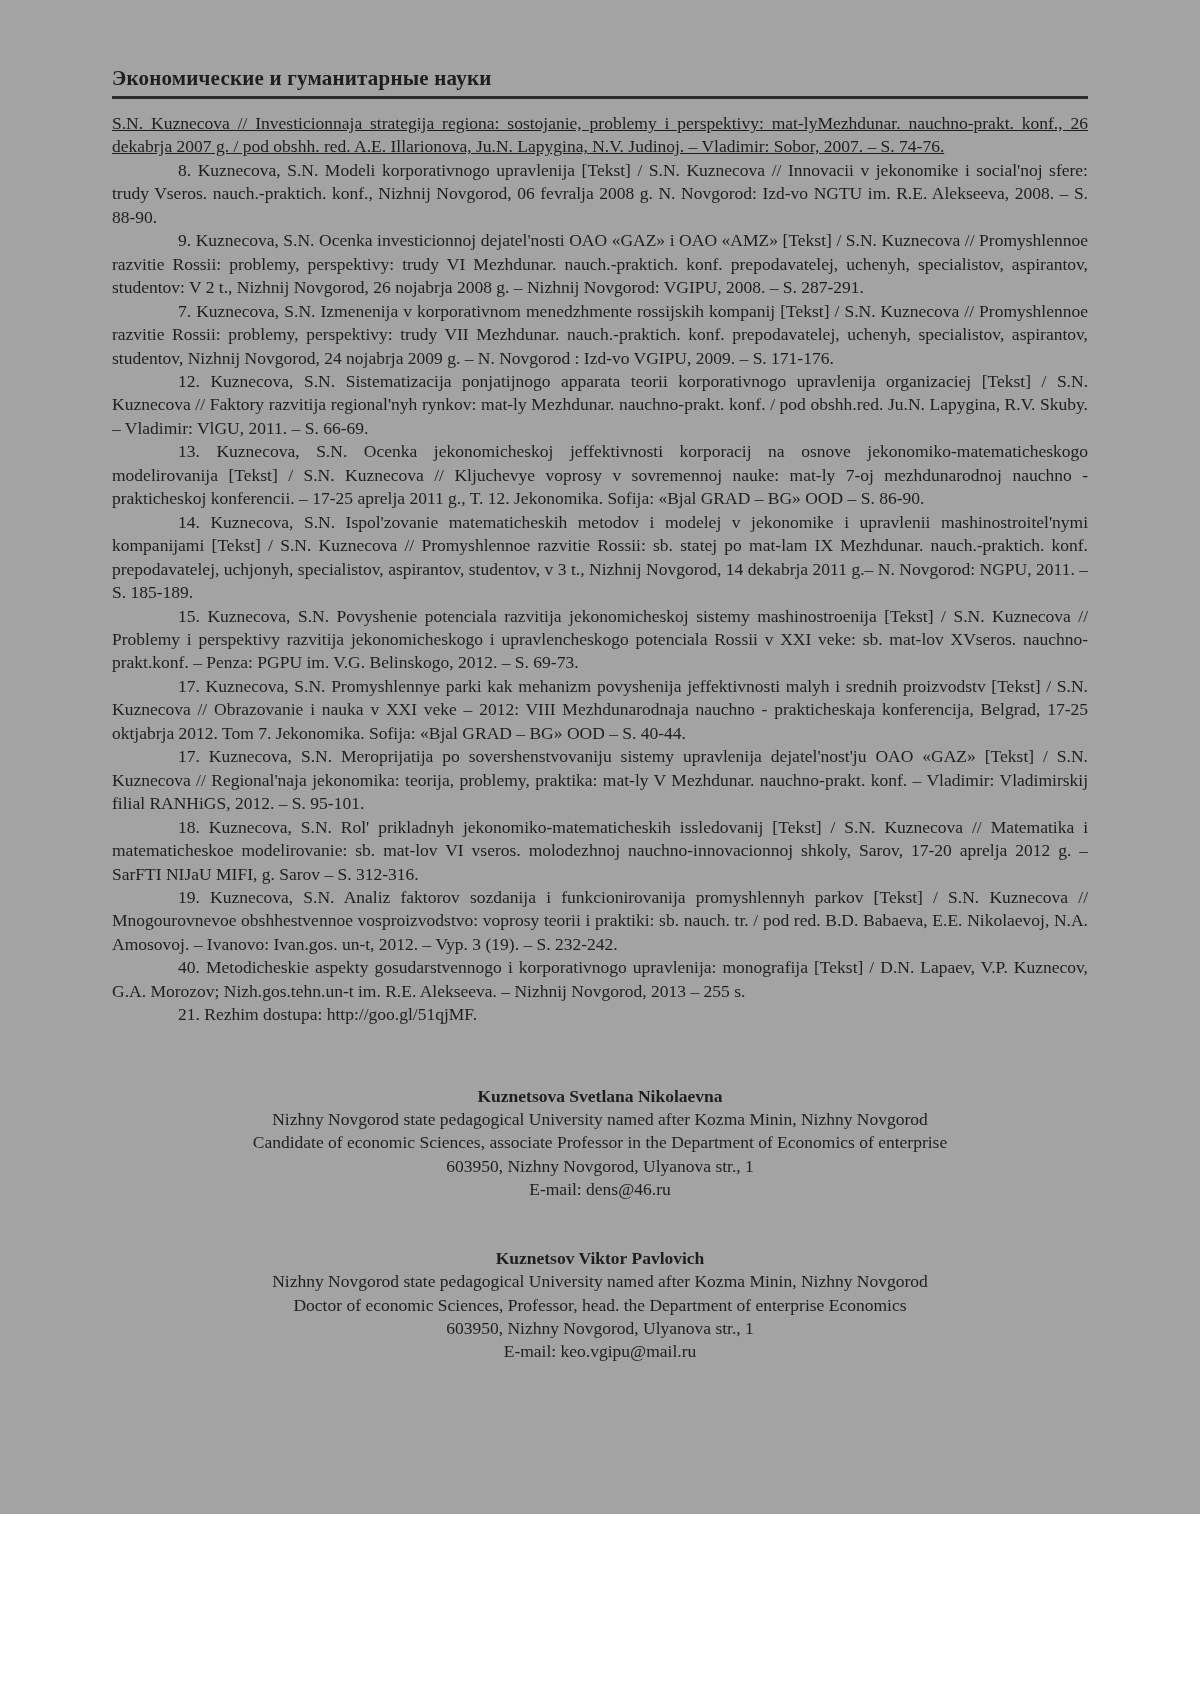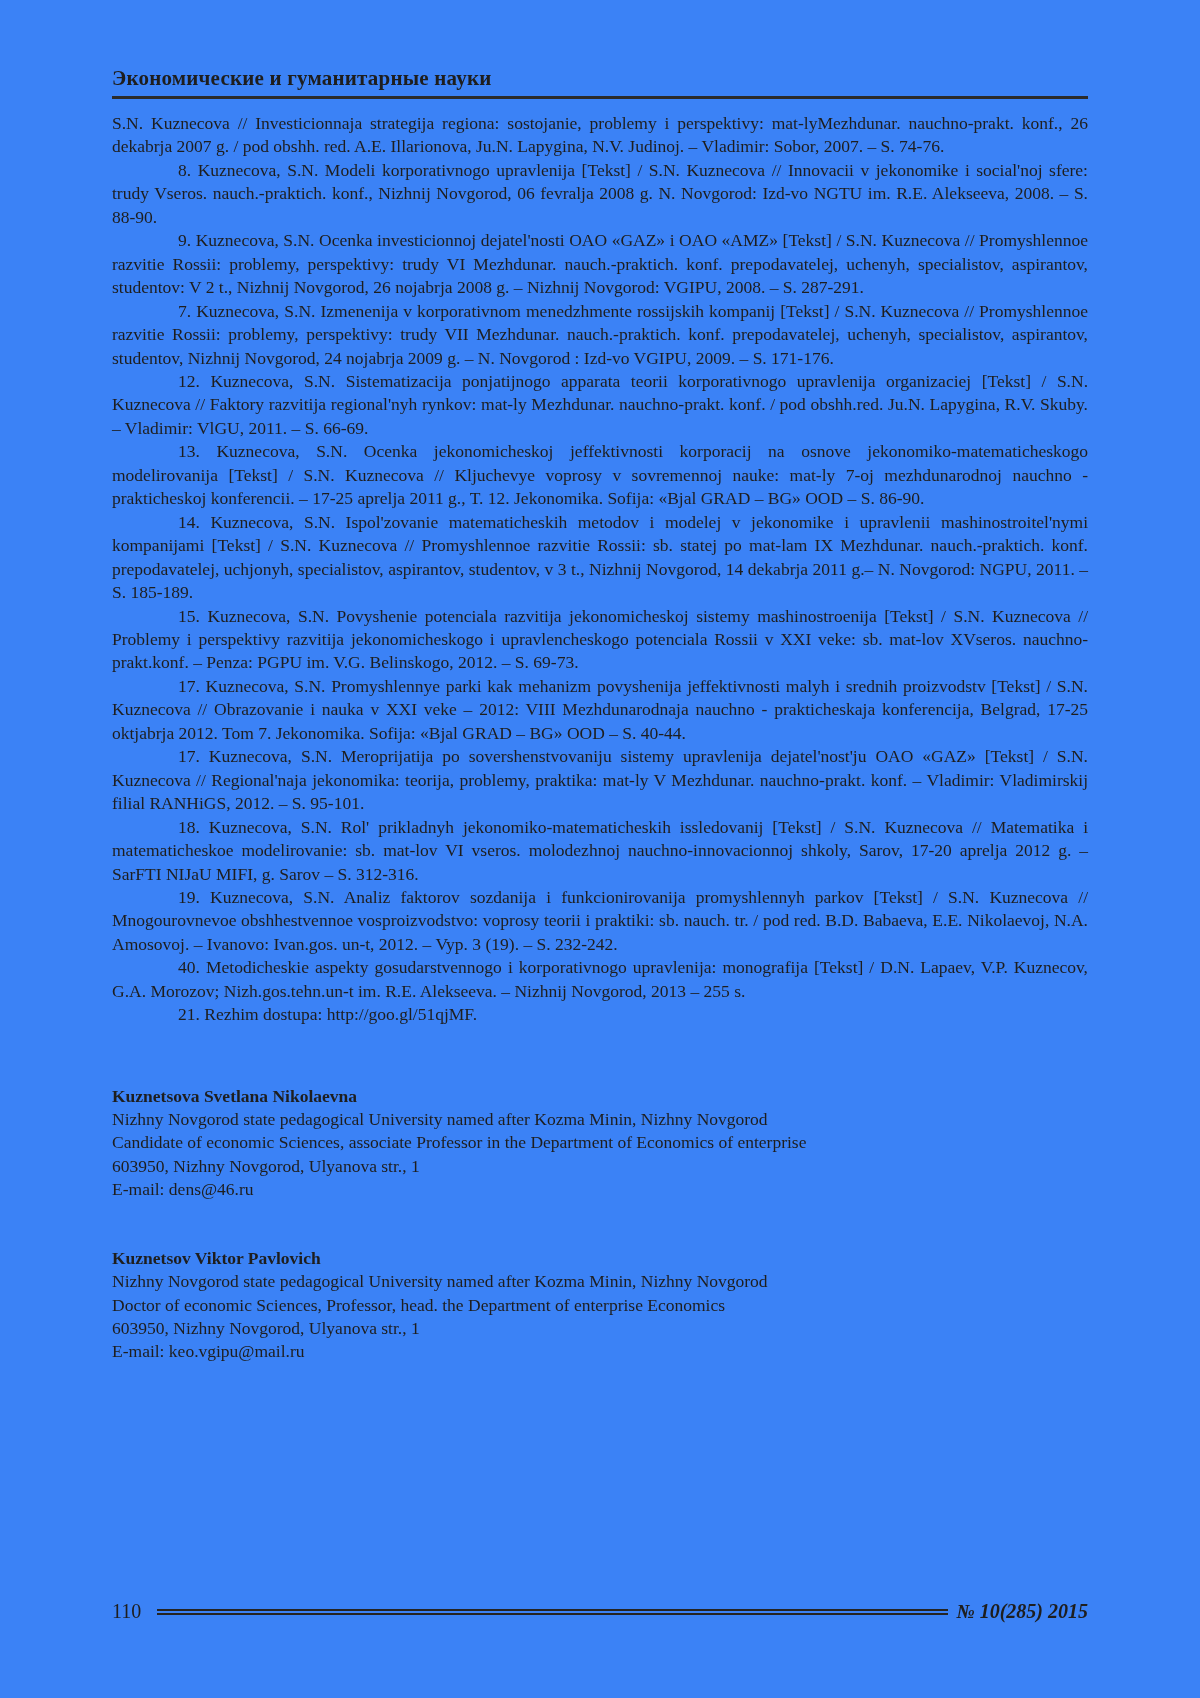--- a/index.html
+++ b/index.html
@@ -1,20 +1,20 @@
 <!DOCTYPE html>
 <html lang="ru"><head>
 <meta charset="utf-8">
 <style>
   html, body { margin: 0; padding: 0; background: #ffffff; }
   .page {
     position: relative;
     width: 1200px;
-    height: 1698px;
-    background: #3b82f6;
+    height: 1514px;
+    background: #a3a3a3;
     color: #1e1e1e;
     font-family: "Liberation Serif", "DejaVu Serif", serif;
     overflow: hidden;
   }
   .content {
     position: absolute;
     left: 112px;
     top: 66px;
     width: 976px;
   }
@@ -31,29 +31,29 @@
     margin-top: 1px;
   }
   .refs {
     margin-top: 13px;
     font-size: 17.5px;
     line-height: 23.45px;
     text-align: justify;
   }
   .refs p { margin: 0; }
   .refs p.num { text-indent: 66px; }
-  .refs p.cont { text-indent: 0; }
+  .refs p.cont { text-indent: 0; text-decoration: underline; }
   .authors { }
   .author { margin-top: 58px; }
   .author + .author { margin-top: 46px; }
   .author p {
     margin: 0;
     font-size: 17.5px;
     line-height: 23.3px;
-    text-align: left;
+    text-align: center;
   }
   .author-name { font-weight: bold; }
   .footer {
     position: absolute;
     left: 112px;
     top: 1600px;
     width: 976px;
     display: flex;
     align-items: center;
   }

